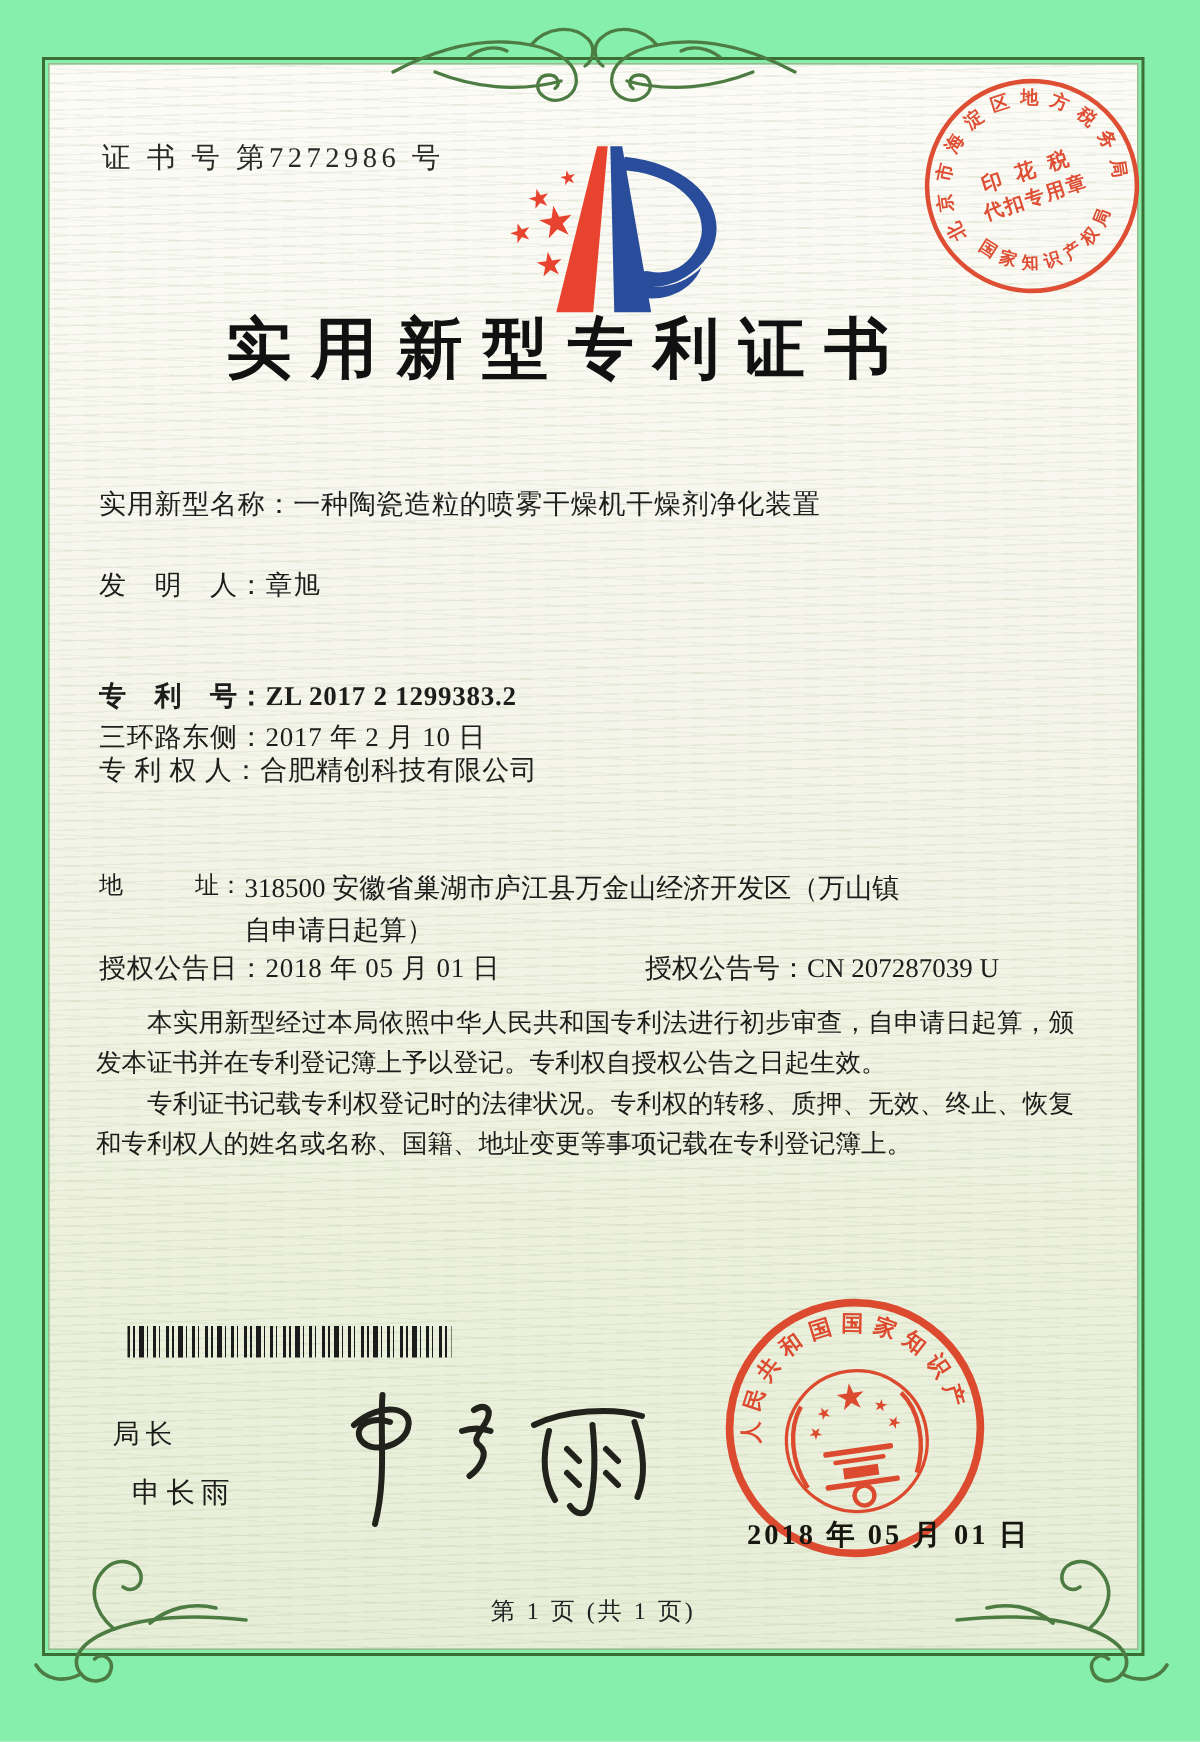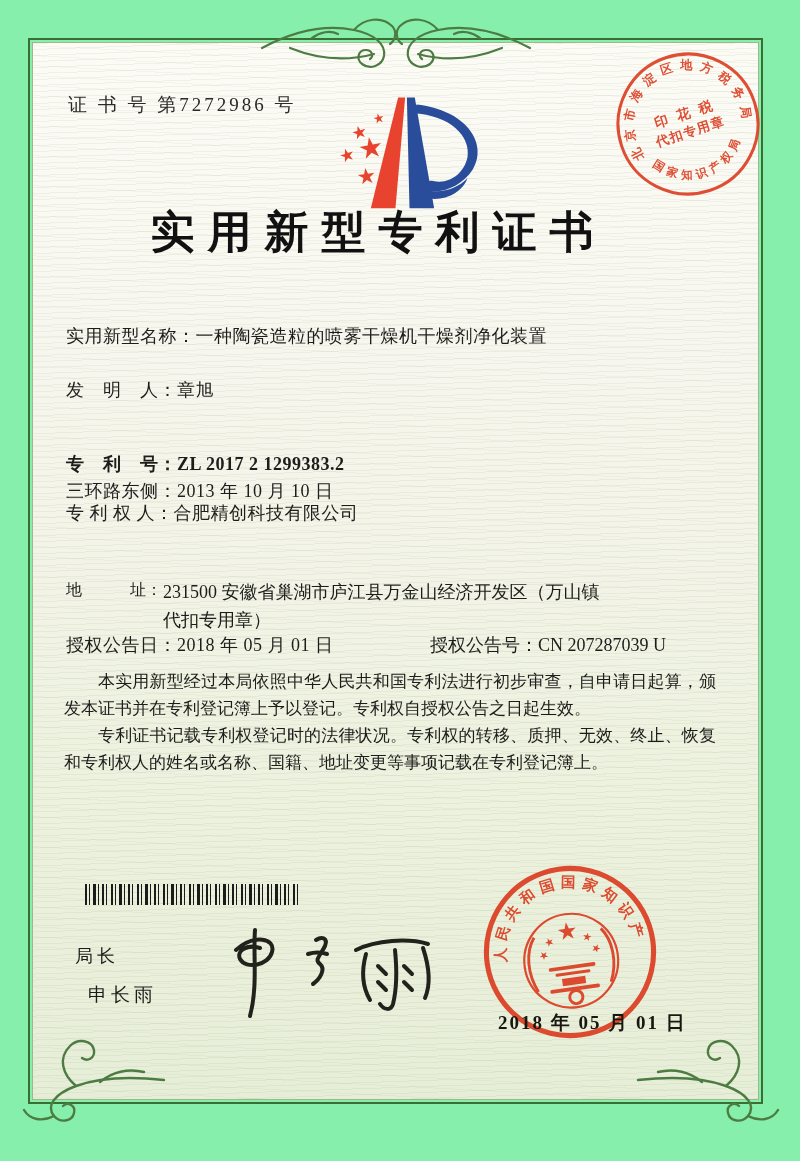--- a/index.html
+++ b/index.html
@@ -127,28 +127,28 @@
   <div class="abs field f-name">
     <span class="lab">实用新型名称：</span><span class="val">一种陶瓷造粒的喷雾干燥机干燥剂净化装置</span>
   </div>
   <div class="abs field f-inventor">
     <span class="lab">发　明　人：</span><span class="val">章旭</span>
   </div>
   <div class="abs field f-patno">
     <span class="lab">专　利　号：</span><span class="val">ZL 2017 2 1299383.2</span>
   </div>
   <div class="abs field f-filing">
-    <span class="lab">三环路东侧：</span><span class="val">2013 年 10 月 10 日</span>
+    <span class="lab">三环路东侧：</span><span class="val">2017 年 2 月 10 日</span>
   </div>
   <div class="abs field f-patentee">
     <span class="lab">专 利 权 人：</span><span class="val">合肥精创科技有限公司</span>
   </div>
   <div class="abs f-addr-lab">地　　　址：</div>
-  <div class="abs f-addr-v1">231500 安徽省巢湖市庐江县万金山经济开发区（万山镇</div>
-  <div class="abs f-addr-v2">代扣专用章）</div>
+  <div class="abs f-addr-v1">318500 安徽省巢湖市庐江县万金山经济开发区（万山镇</div>
+  <div class="abs f-addr-v2">自申请日起算）</div>
   <div class="abs field f-grant">
     <span class="lab">授权公告日：</span><span class="val">2018 年 05 月 01 日</span>
   </div>
   <div class="abs f-grantno">
     <span class="lab">授权公告号：</span><span class="val">CN 207287039 U</span>
   </div>
 
   <div class="abs paras">
     <p>本实用新型经过本局依照中华人民共和国专利法进行初步审查，自申请日起算，颁发本证书并在专利登记簿上予以登记。专利权自授权公告之日起生效。</p>
     <p>专利证书记载专利权登记时的法律状况。专利权的转移、质押、无效、终止、恢复和专利权人的姓名或名称、国籍、地址变更等事项记载在专利登记簿上。</p>
@@ -209,14 +209,15 @@
       <rect x="104" y="155" width="32" height="10"></rect>
       <rect x="86" y="168" width="68" height="5" rx="2"></rect>
       <circle cx="120" cy="182" r="9" fill="none" stroke="#dc4226" stroke-width="4"></circle>
       <path d="M70,168 C58,142 60,112 74,94" fill="none" stroke="#dc4226" stroke-width="4"></path>
       <path d="M170,168 C182,142 180,112 166,94" fill="none" stroke="#dc4226" stroke-width="4"></path>
     </g>
   </svg>
 
   <div class="abs seal-date">2018 年 05 月 01 日</div>
 
+  <div class="abs footer">第 1 页 (共 1 页)</div>
 
 </div>
 
 </body></html>

